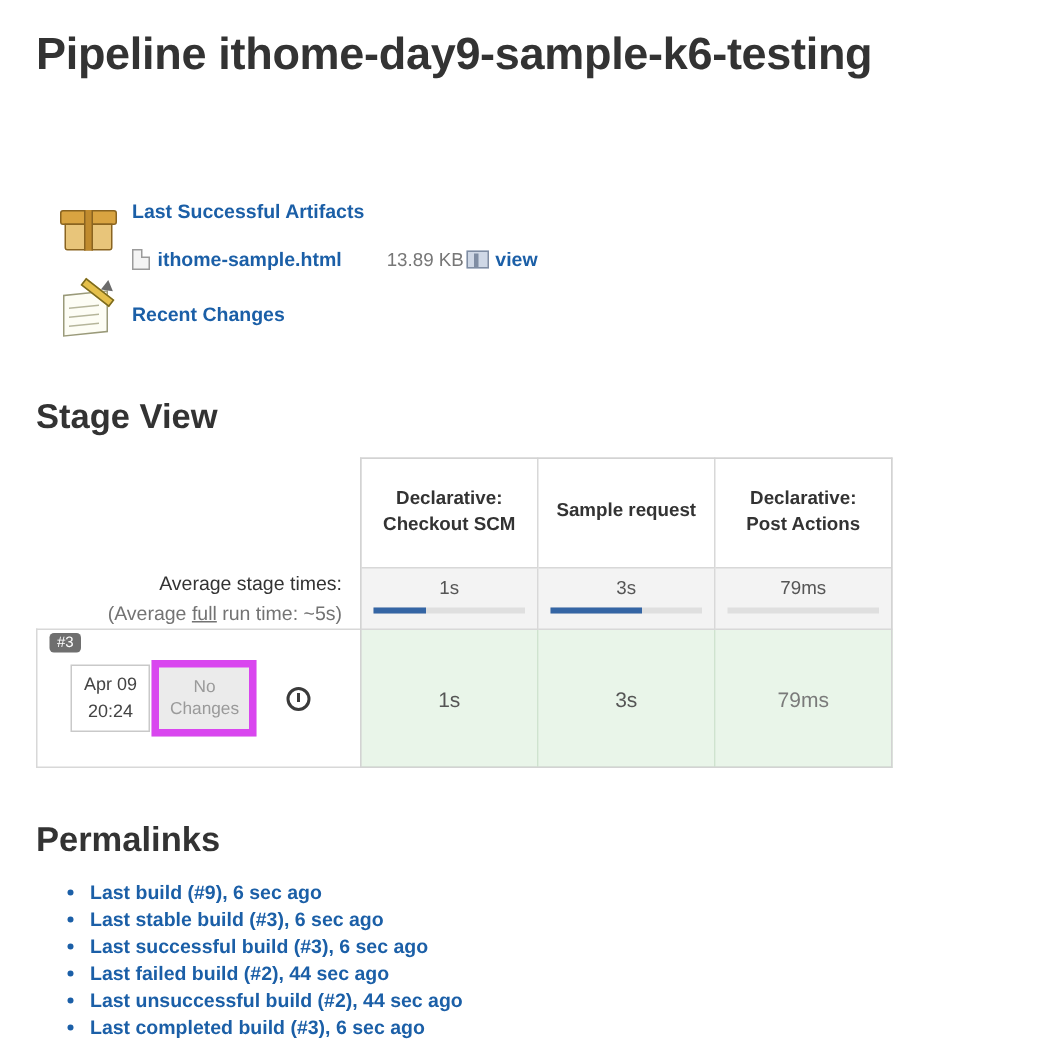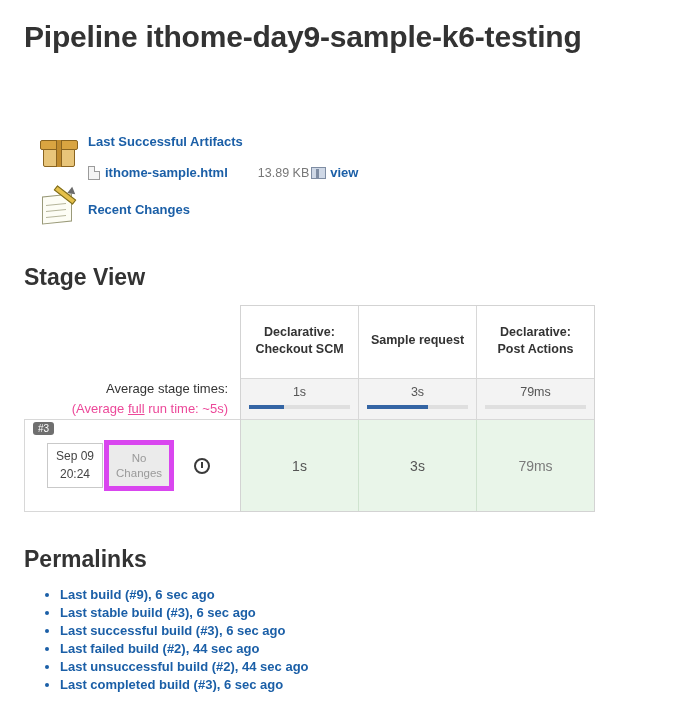--- a/index.html
+++ b/index.html
@@ -191,21 +191,21 @@
     width: 216px;
     border: none;
     background: transparent;
     text-align: right;
     padding-right: 12px;
     color: #333333;
     font-size: 13px;
     line-height: 1.5;
     vertical-align: top;
   }
-  .avg-label-cell .sub { color: #ec4899; }
+  .avg-label-cell .sub { color: #737373; }
   .avg-cell {
     background: #f3f3f3;
     border: 1px solid #d8d8d8;
     text-align: center;
     padding: 6px 8px 10px 8px;
     vertical-align: top;
   }
   .avg-time {
     color: #555555;
     font-size: 12.5px;
@@ -390,21 +390,21 @@
           <div class="avg-bar-track">
                 <div class="avg-bar-fill" style="width:0%"></div>
               </div>
         </td>
       </tr>
       <tr>
         <td class="run-info-cell">
           <div class="run-info-inner">
             <span class="build-badge">#3</span>
             <div class="date-box">
-              <div>Sep 09</div>
+              <div>Apr 09</div>
               <div>20:24</div>
             </div>
             <div class="nochange-box">
               <div>No</div>
               <div>Changes</div>
             </div>
             <div class="clock-icon"></div>
           </div>
         </td>
         <td class="run-cell strong">1s</td>

